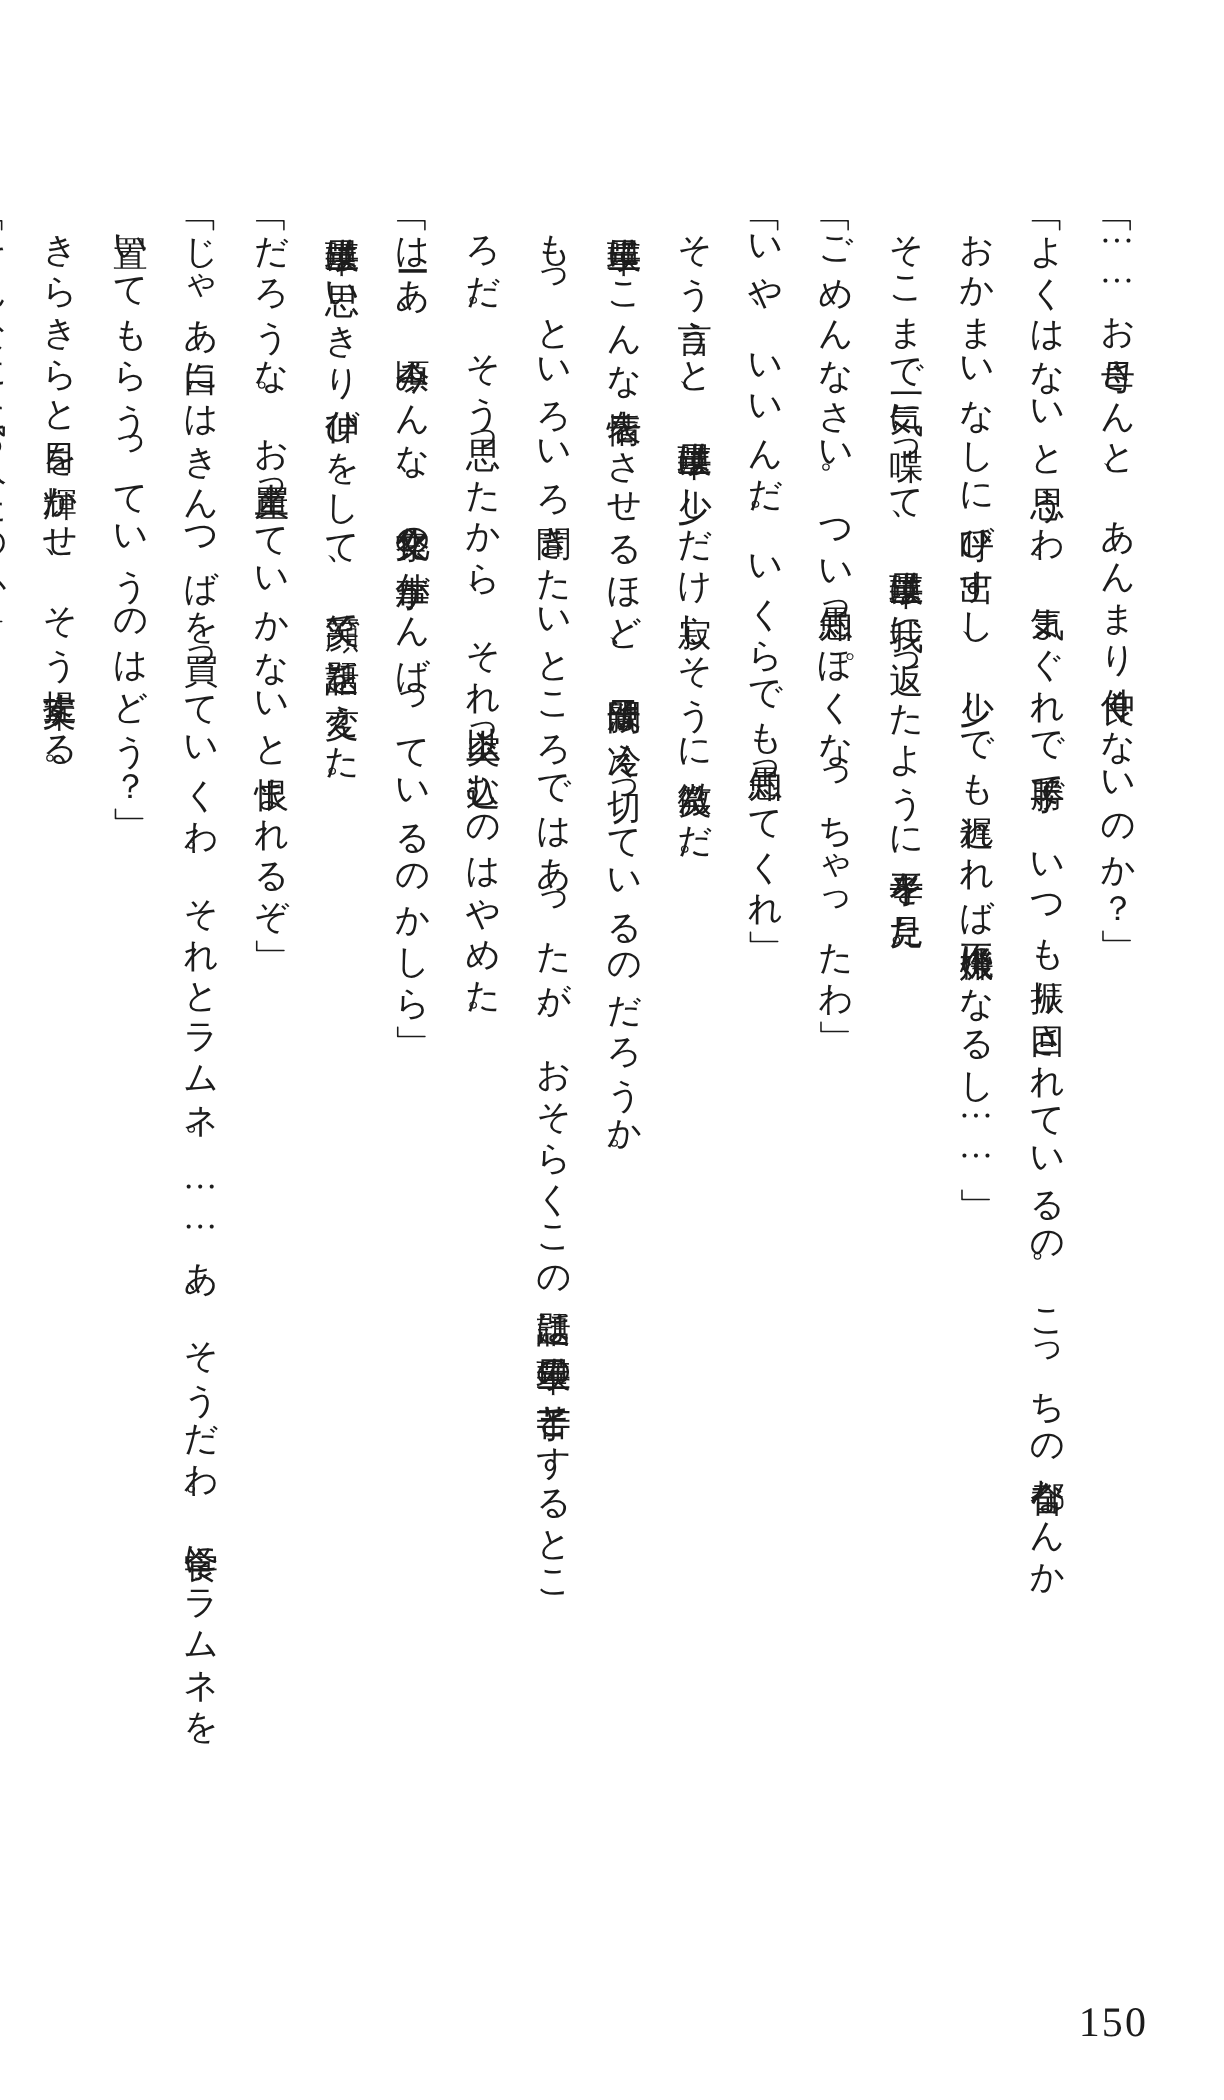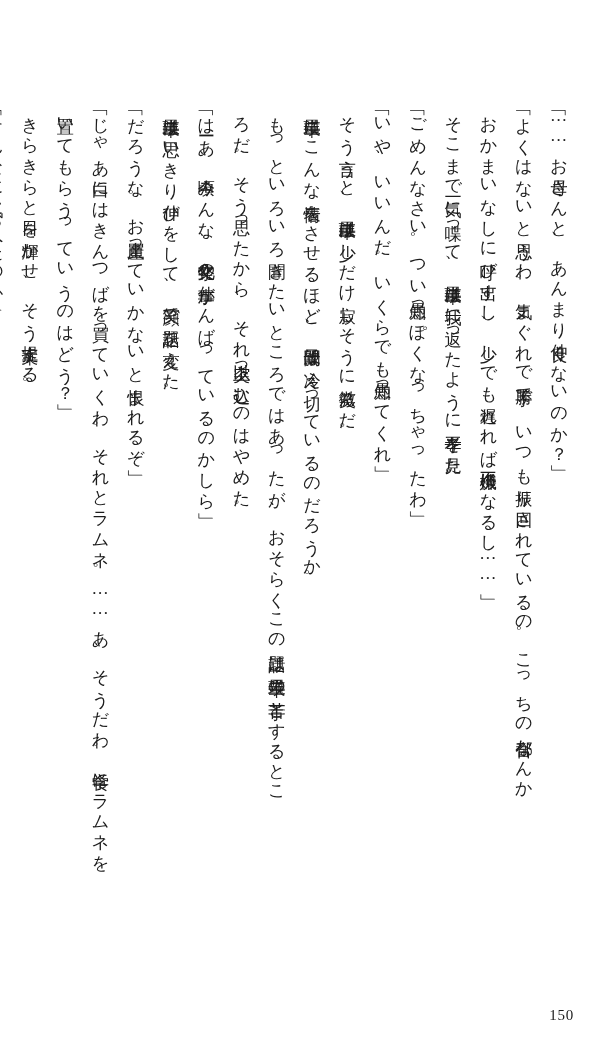--- a/index.html
+++ b/index.html
@@ -46,21 +46,21 @@
   #text-block p {
     margin: 0;
     padding: 0;
     text-indent: 0;
   }
 
   #page-number {
     position: absolute;
     right: 38px;
     bottom: 26px;
-    font-size: 15px;
+    font-size: 21px;
     letter-spacing: 0.05em;
     color: #1c1c1c;
     font-family: "Liberation Serif", "DejaVu Serif", serif;
   }
 </style>
 </head>
 <body>
 
 <div id="page">
 

